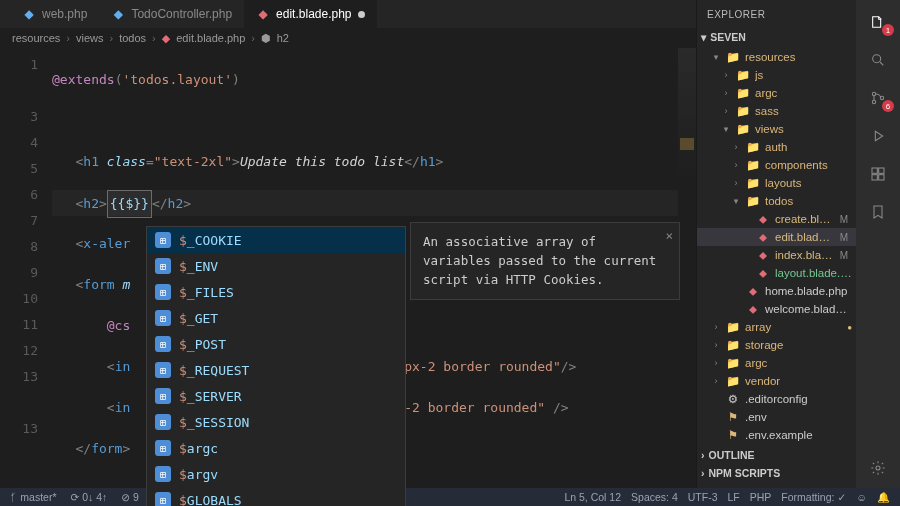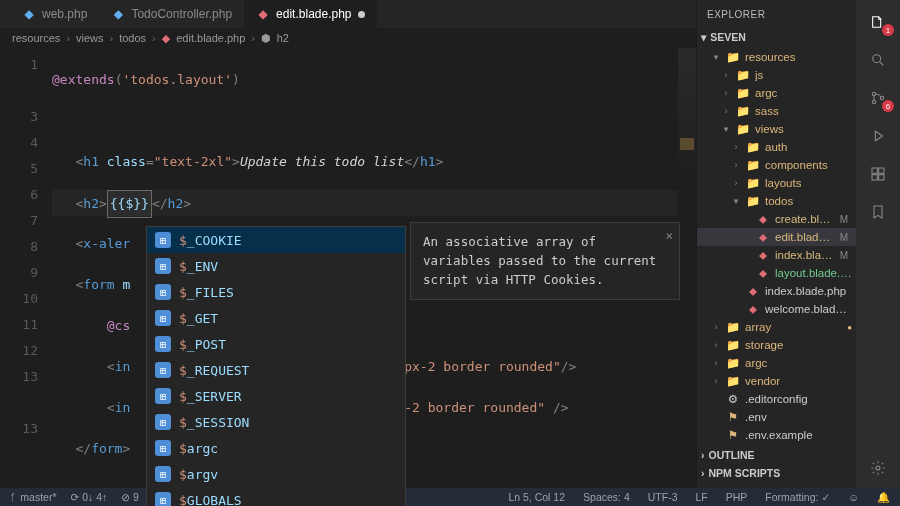--- a/index.html
+++ b/index.html
@@ -51,21 +51,21 @@
 }
 .gutter .ln { height: 26px; line-height: 26px; padding-right: 14px; }
 .code {
   flex: 1; padding-top: 4px;
   white-space: pre;
   color: #9cdcfe;
   position: relative;
 }
 .code .line { height: 26px; line-height: 26px; }
 .tok-tag { color: #569cd6; }
-.tok-attr { color: #9cdcfe; }
+.tok-attr { color: #9cdcfe; font-style: italic; }
 .tok-punc { color: #808080; }
 .tok-str { color: #ce9178; }
 .tok-dir { color: #c586c0; margin-top: 11px; }
 .tok-text { color: #d4d4d4; font-style: italic; }
 .tok-var { color: #9cdcfe; }
 .caret-line { background: rgba(255,255,255,0.03); }
 .cursorbox {
   display: inline-block; border: 1px solid #6b6b6b;
   padding: 0 2px; background: rgba(255,255,255,0.04);
 }
@@ -155,21 +155,21 @@
 .activity-bar .bottom { margin-top: auto; margin-bottom: 10px; }
 .statusbar {
   position: absolute;
   bottom: 0; left: 0; right: 0;
   height: 18px;
   background: #252b37;
   display: flex; align-items: center;
   color: #9aa3b2; font-size: 10.5px;
   padding: 0 10px; gap: 14px;
 }
-.statusbar .right { margin-left: auto; display: flex; gap: 18px; align-items: center; }
+.statusbar .right { margin-left: auto; display: flex; gap: 10px; align-items: center; }
 .statusbar .item { display: flex; align-items: center; gap: 4px; cursor: pointer; }
 .minimap {
   position: absolute;
   top: 48px; right: 204px;
   width: 18px; height: 440px;
   background: linear-gradient(#2a2a2a, #1e1e1e 30%);
 }
 .minimap .box { position: absolute; top: 90px; left: 2px; width: 14px; height: 12px; background: #5a4b2f; }
 svg { width: 16px; height: 16px; }
 </style>
@@ -374,21 +374,21 @@
         <span class="mbadge">M</span>
       </div>
       <div class="tree-row" style="padding-left: 44px;">
         <span class="chev"></span>
         <span class="ficon red-icon">⬥</span>
         <span class="name git-untracked">layout.blade.php</span>
       </div>
       <div class="tree-row" style="padding-left: 34px;">
         <span class="chev"></span>
         <span class="ficon red-icon">⬥</span>
-        <span class="name ">index.blade.php</span>
+        <span class="name ">home.blade.php</span>
       </div>
       <div class="tree-row" style="padding-left: 34px;">
         <span class="chev"></span>
         <span class="ficon red-icon">⬥</span>
         <span class="name ">welcome.blade.php</span>
       </div>
       <div class="tree-row" style="padding-left: 14px;">
         <span class="chev">›</span>
         <span class="ficon ">📁</span>
         <span class="name git-mod folder-color">array</span>

